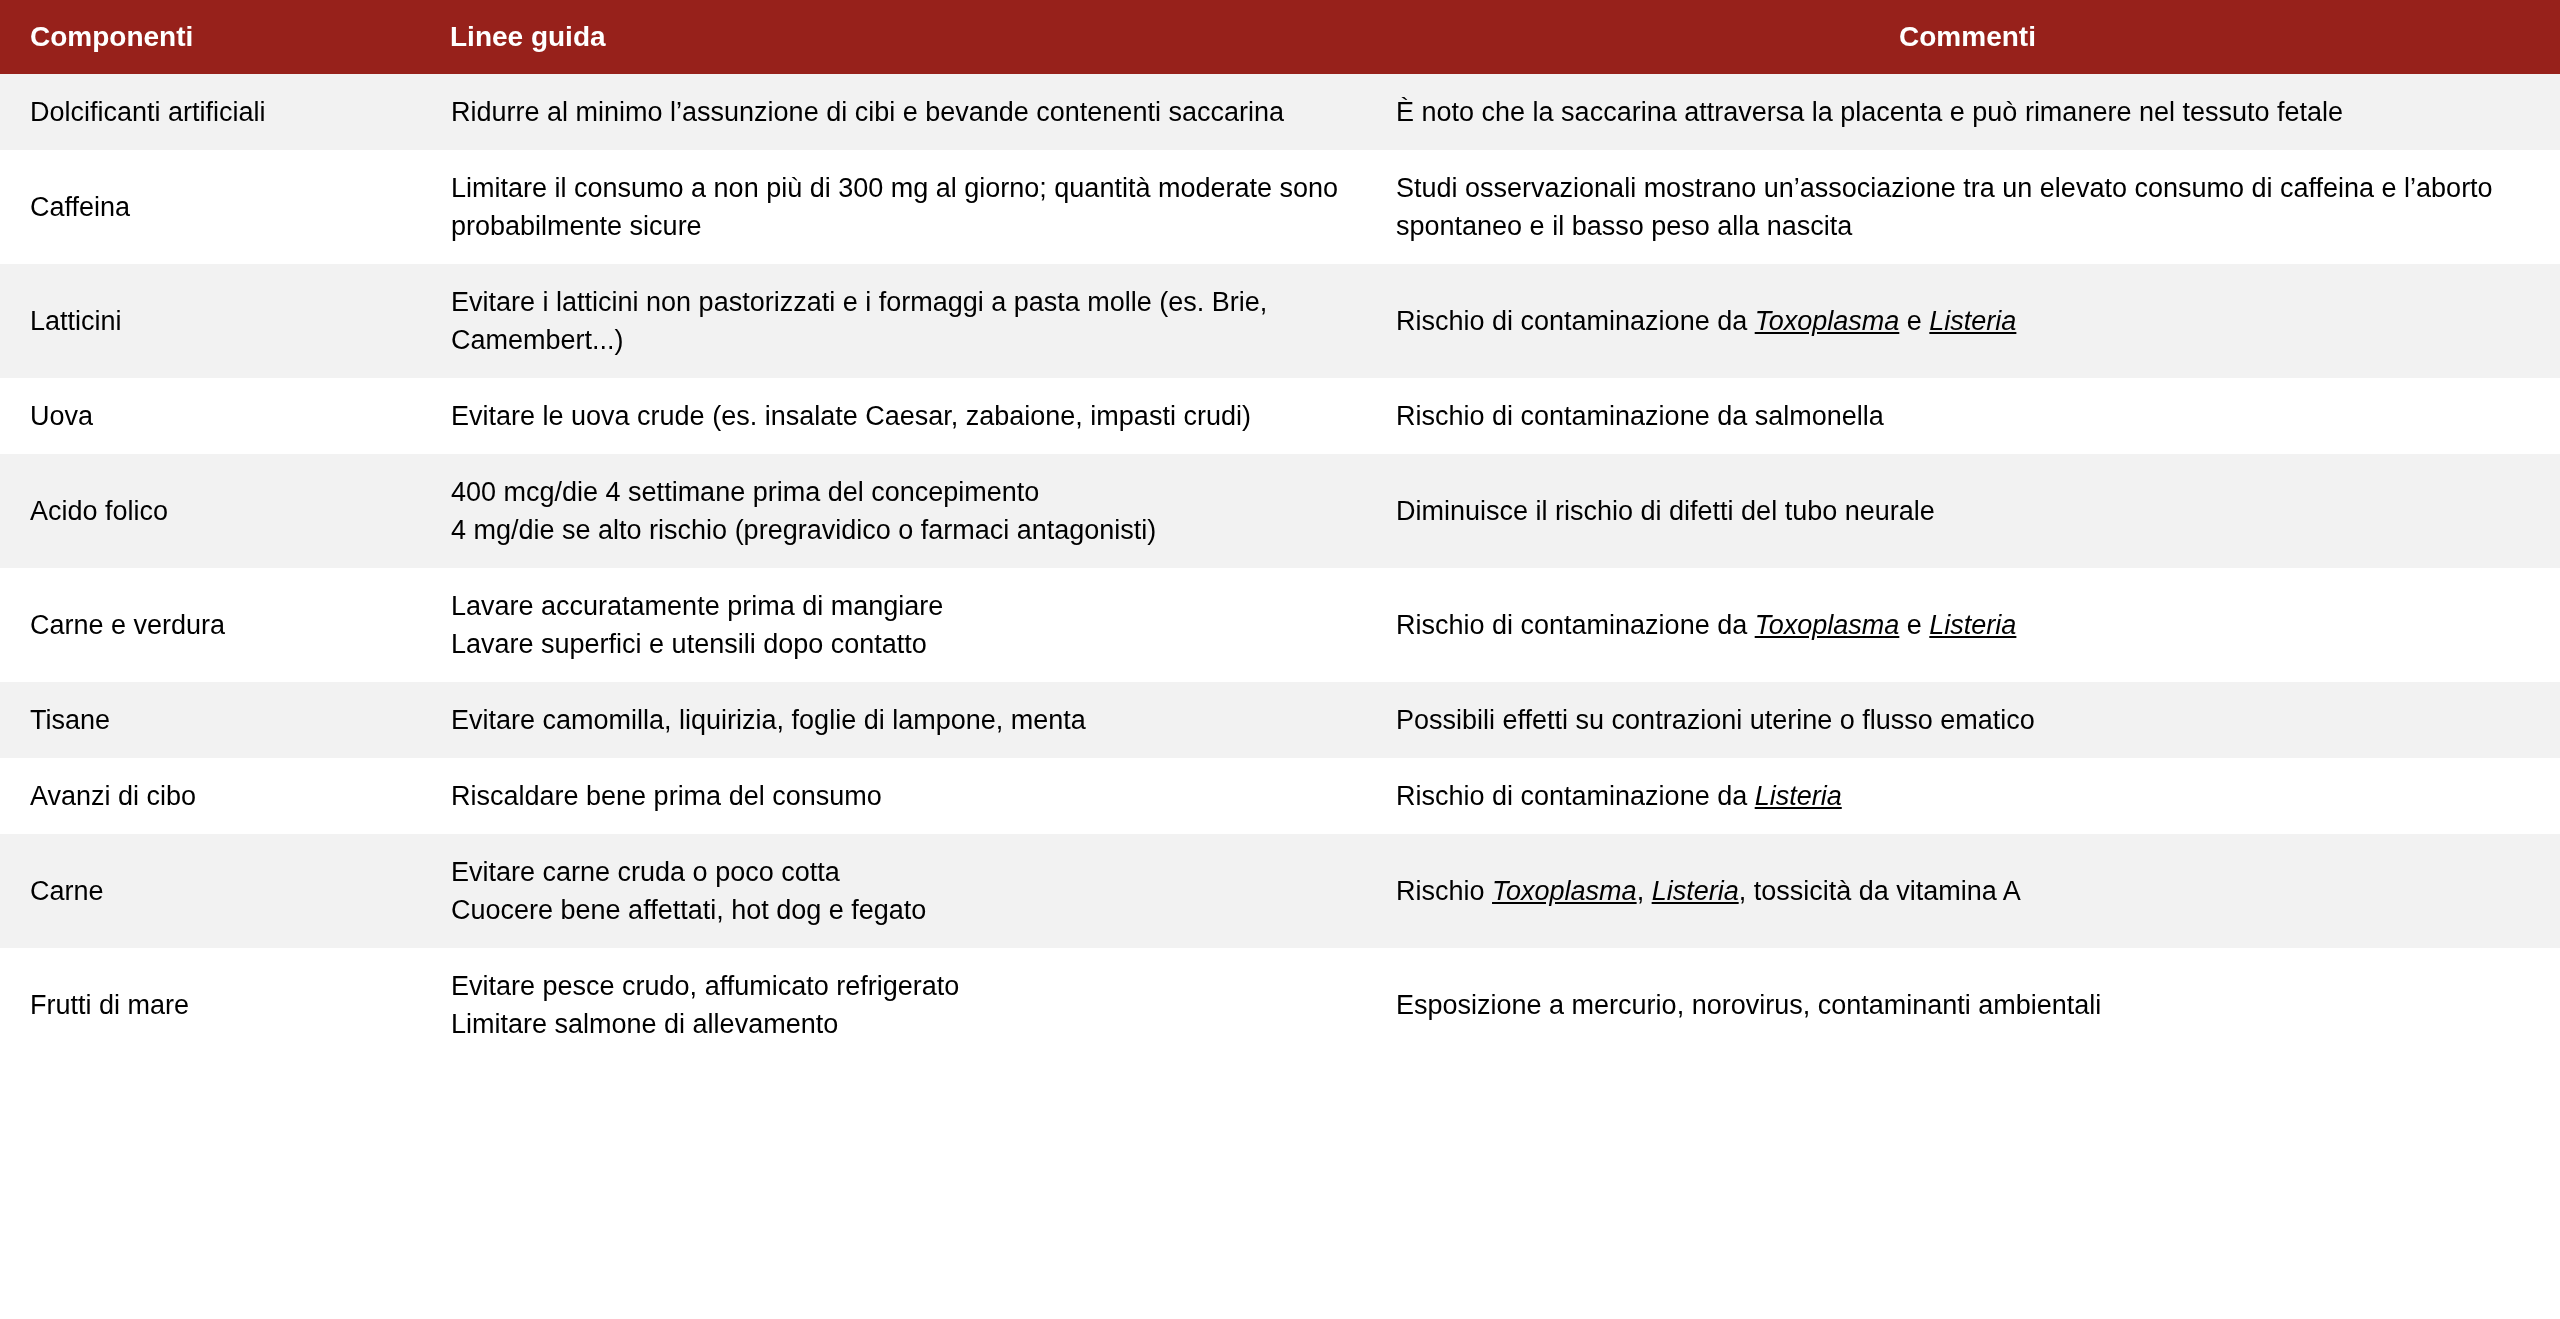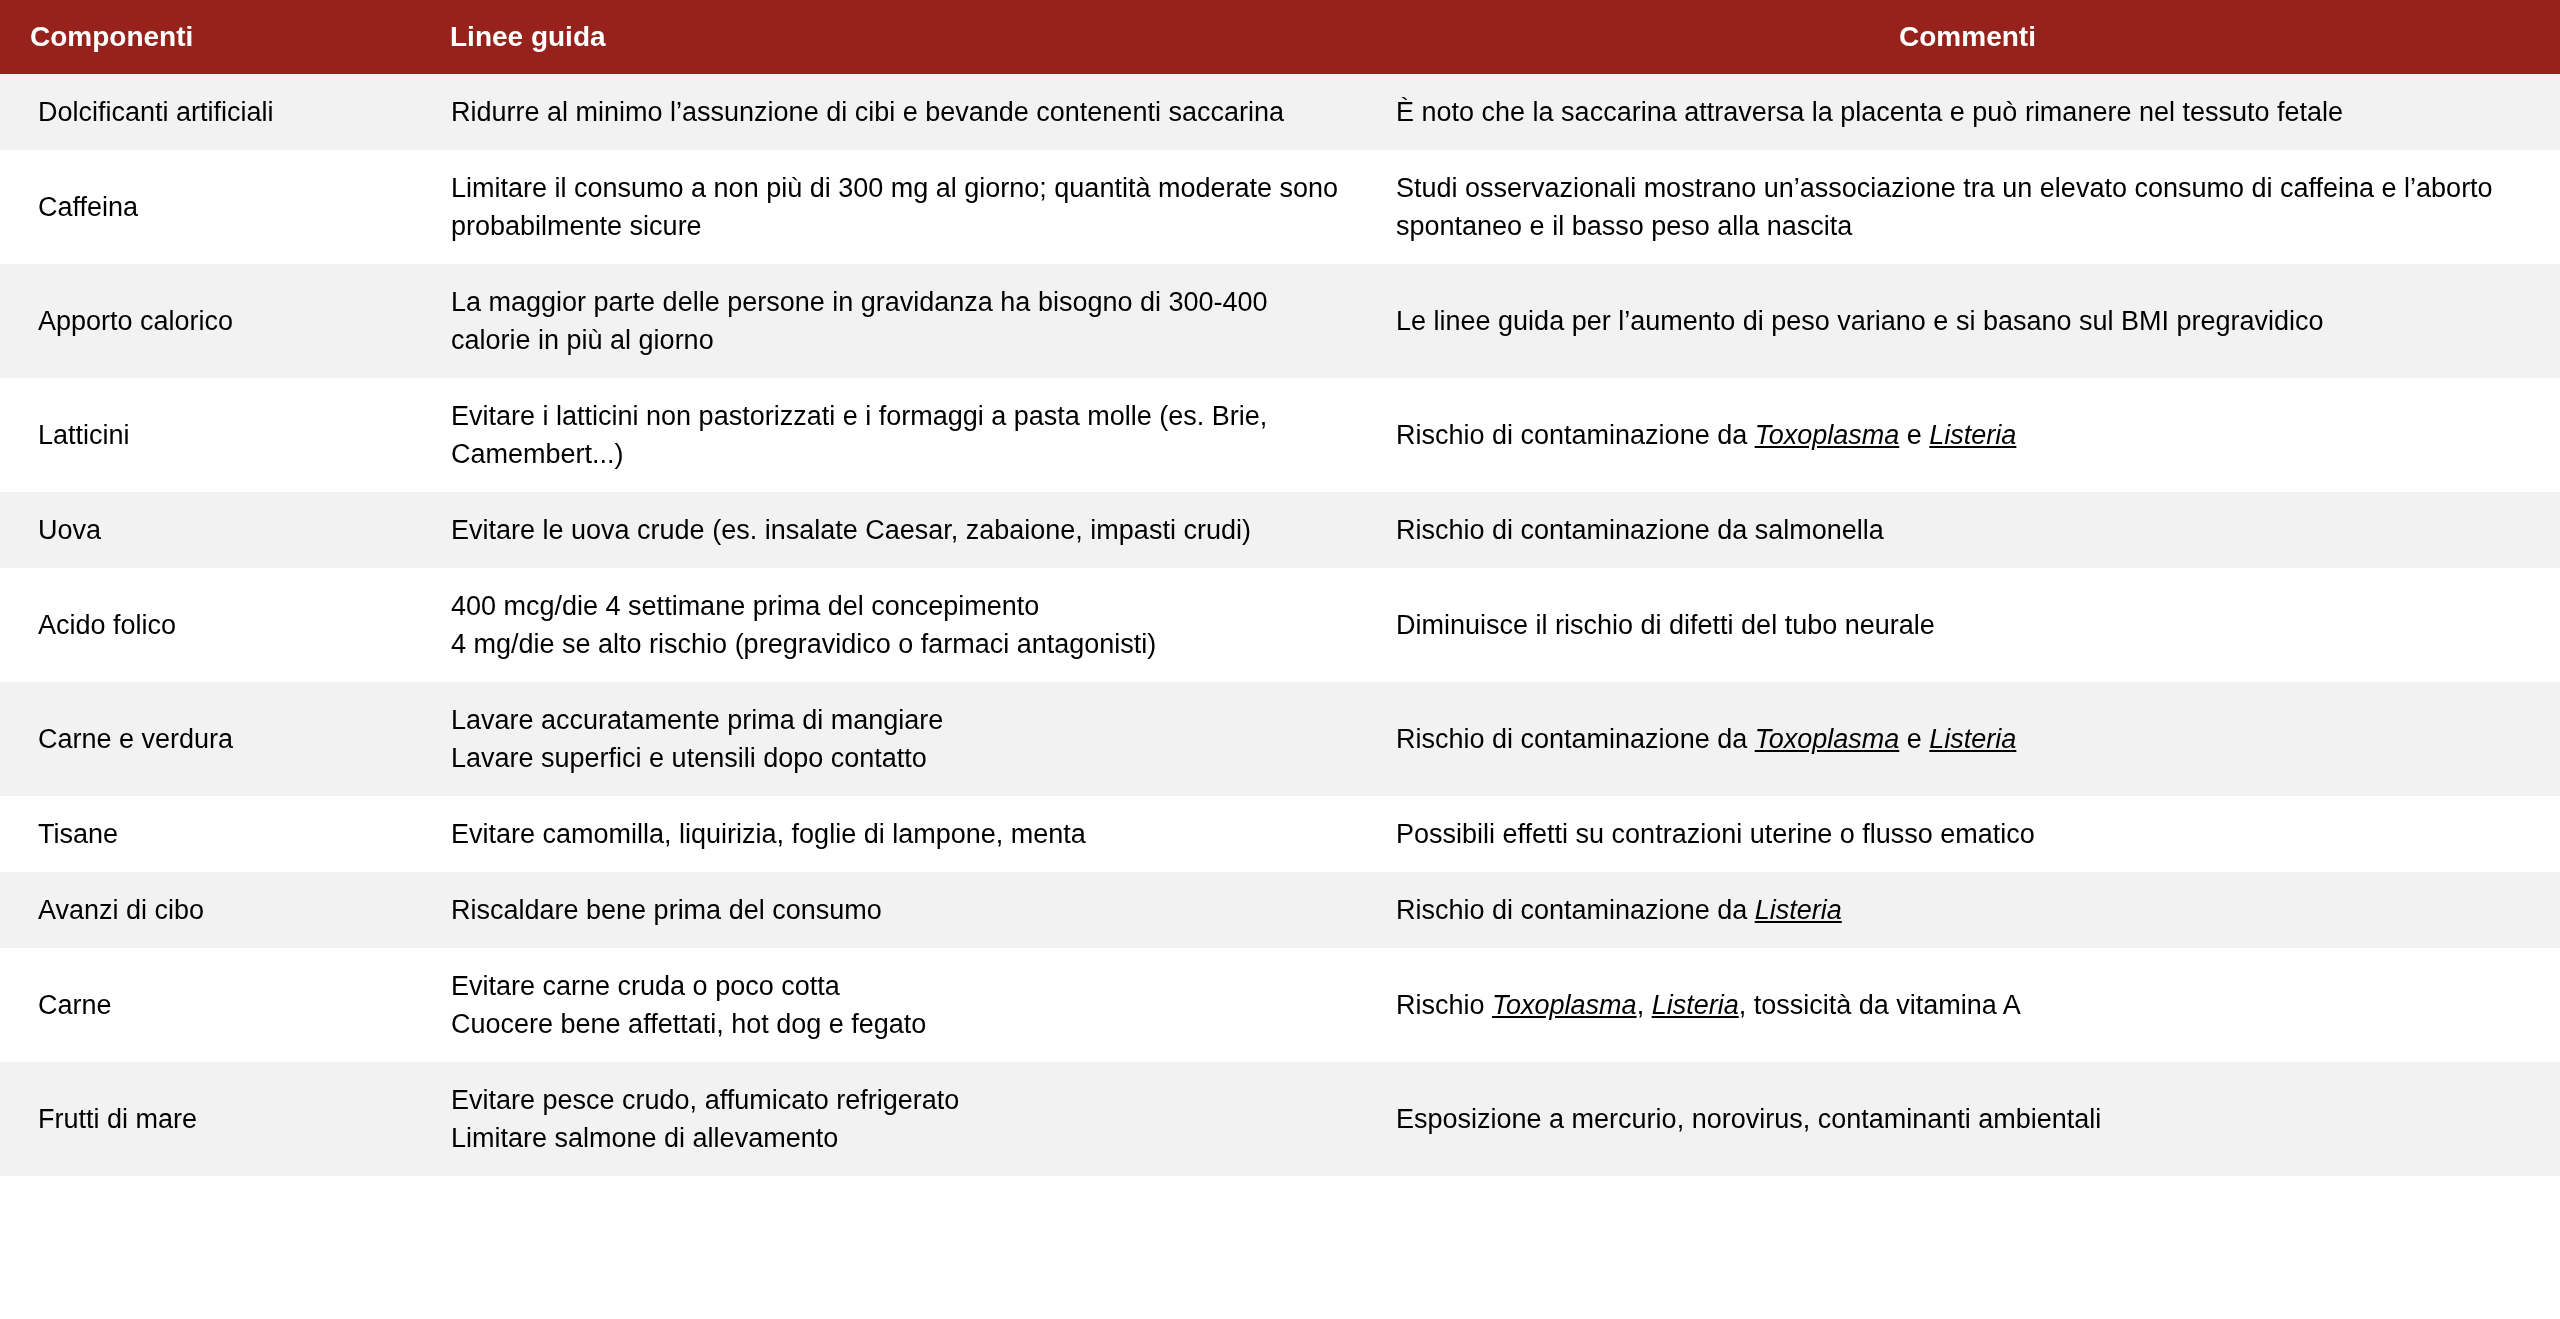--- a/index.html
+++ b/index.html
@@ -33,21 +33,21 @@
   th.c1 { width: 420px; padding-left: 30px; }
   th.c2 { width: 945px; }
   th.c3 { padding-right: 20px; text-align: center; }
   td {
     font-size: 27px;
     line-height: 38px;
     vertical-align: middle;
     padding-top: 19px;
     padding-bottom: 19px;
   }
-  td.c1 { padding-left: 38px; padding-right: 55px; }
+  td.c1 { padding-left: 30px; padding-right: 55px; }
   td.c2 { padding-right: 45px; }
   td.c3 { padding-right: 20px; }
   tbody tr:nth-child(odd) { background: var(--stripe, #F2F2F2); }
   tbody tr:nth-child(even) { background: #ffffff; }
   .it { font-style: italic; text-decoration: underline; }
 </style>
 </head>
 <body>
 
 <table>
@@ -68,27 +68,20 @@
   </tr>
 
   <tr>
     <td class="c1">Caffeina</td>
     <td class="c2">
           <div>Limitare il consumo a non più di 300 mg al giorno; quantità moderate sono probabilmente sicure</div>
         </td>
     <td class="c3"><span>Studi osservazionali mostrano un’associazione tra un elevato consumo di caffeina e l’aborto spontaneo e il basso peso alla nascita</span></td>
   </tr>
 
-  <tr>
-    <td class="c1">Apporto calorico</td>
-    <td class="c2">
-          <div>La maggior parte delle persone in gravidanza ha bisogno di 300-400 calorie in più al giorno</div>
-        </td>
-    <td class="c3"><span>Le linee guida per l’aumento di peso variano e si basano sul BMI pregravidico</span></td>
-  </tr>
 
   <tr>
     <td class="c1">Latticini</td>
     <td class="c2">
           <div>Evitare i latticini non pastorizzati e i formaggi a pasta molle (es. Brie, Camembert...)</div>
         </td>
     <td class="c3"><span>Rischio di contaminazione da </span><span class="it">Toxoplasma</span><span> e </span><span class="it">Listeria</span></td>
   </tr>
 
 

